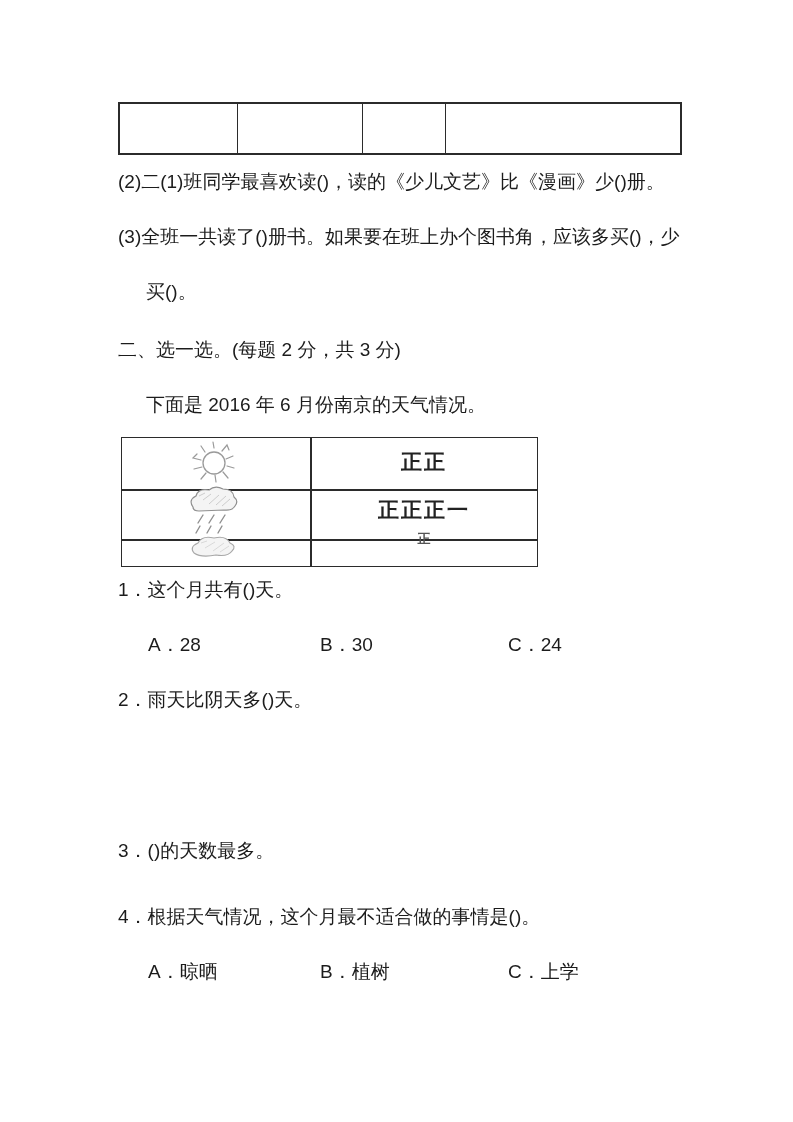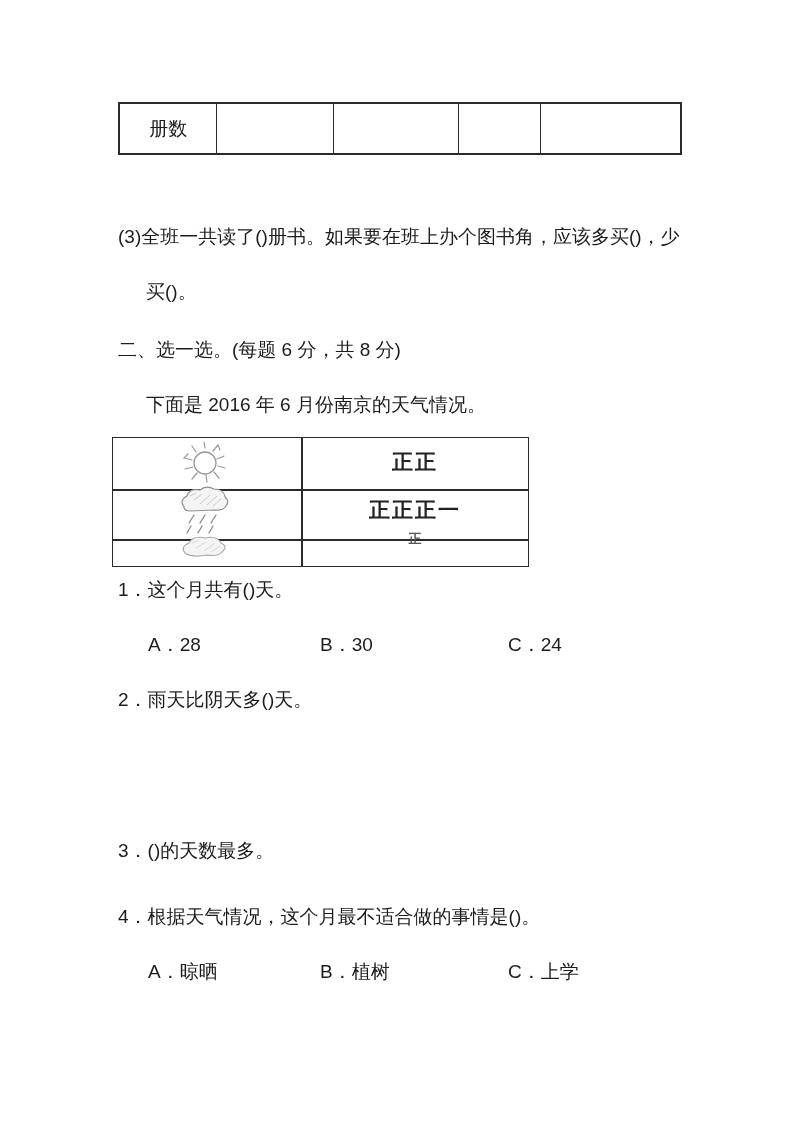--- a/index.html
+++ b/index.html
@@ -21,46 +21,46 @@
     border:2px solid #2b2b2b;box-sizing:border-box;display:flex;
   }
   #books-table .cell{
     border-right:1px solid #2b2b2b;box-sizing:border-box;height:100%;
     display:flex;align-items:center;justify-content:center;font-size:19px;
   }
   #books-table .cell:last-child{border-right:none;}
 
   
   #weather-table{
-    position:absolute;left:112px;top:437px;width:417px;height:130px;
+    position:absolute;left:121px;top:437px;width:417px;height:130px;
     border:1.5px solid #2b2b2b;box-sizing:border-box;
   }
   #weather-table .vline{position:absolute;left:188px;top:0;width:1.5px;height:100%;background:#2b2b2b;}
   #weather-table .hline{position:absolute;left:0;width:100%;height:1.5px;background:#2b2b2b;}
   .tally{position:absolute;transform:translate(-50%,-50%);font-size:21px;font-weight:600;letter-spacing:2px;white-space:pre;color:#222;}
   .tally-small{font-size:13px;font-weight:600;color:#555;letter-spacing:0;}
   .wicon{position:absolute;}
 </style>
 </head>
 <body>
 
 <div id="page">
 
   <div id="books-table">
-    <div class="cell" style="width:98px;">册数</div>
     <div class="cell" style="width:118px;"></div>
     <div class="cell" style="width:125px;"></div>
     <div class="cell" style="width:83px;"></div>
     <div class="cell" style="width:140px;"></div>
   </div>
 
+  <div class="line" style="top:169px;">(2)二(1)班同学最喜欢读()，读的《少儿文艺》比《漫画》少()册。</div>
   <div class="line" style="top:224px;">(3)全班一共读了()册书。如果要在班上办个图书角，应该多买()，少</div>
   <div class="line indent" style="top:279px;">买()。</div>
 
-  <div class="line" style="top:337px;">二、选一选。(每题 6 分，共 8 分)</div>
+  <div class="line" style="top:337px;">二、选一选。(每题 2 分，共 3 分)</div>
   <div class="line indent" style="top:392px;">下面是 2016 年 6 月份南京的天气情况。</div>
 
   <div id="weather-table">
     <div class="vline"></div>
     <div class="hline" style="top:51px;"></div>
     <div class="hline" style="top:101px;"></div>
 
     <svg class="wicon" style="left:63px;top:0px;" width="58" height="48" viewBox="0 0 58 48">
       <circle cx="29" cy="25" r="11" fill="none" stroke="#9a9a9a" stroke-width="1.3"></circle>
       <path d="M29 10 L28 4 M37 13 L42 7 L44 12 M41 21 L48 18 M42 28 L49 30 M38 34 L43 40 M30 37 L31 44 M21 35 L16 41 M17 29 L9 31 M16 22 L8 20 L12 16 M20 14 L16 8" fill="none" stroke="#9a9a9a" stroke-width="1.2" stroke-linecap="round"></path>

